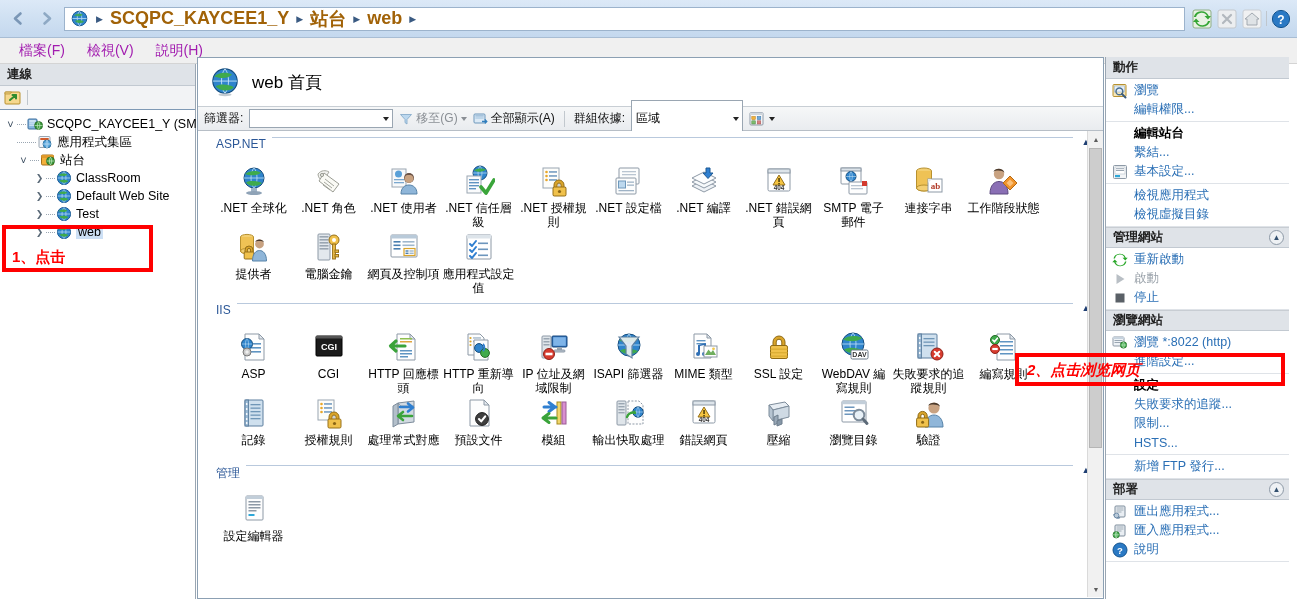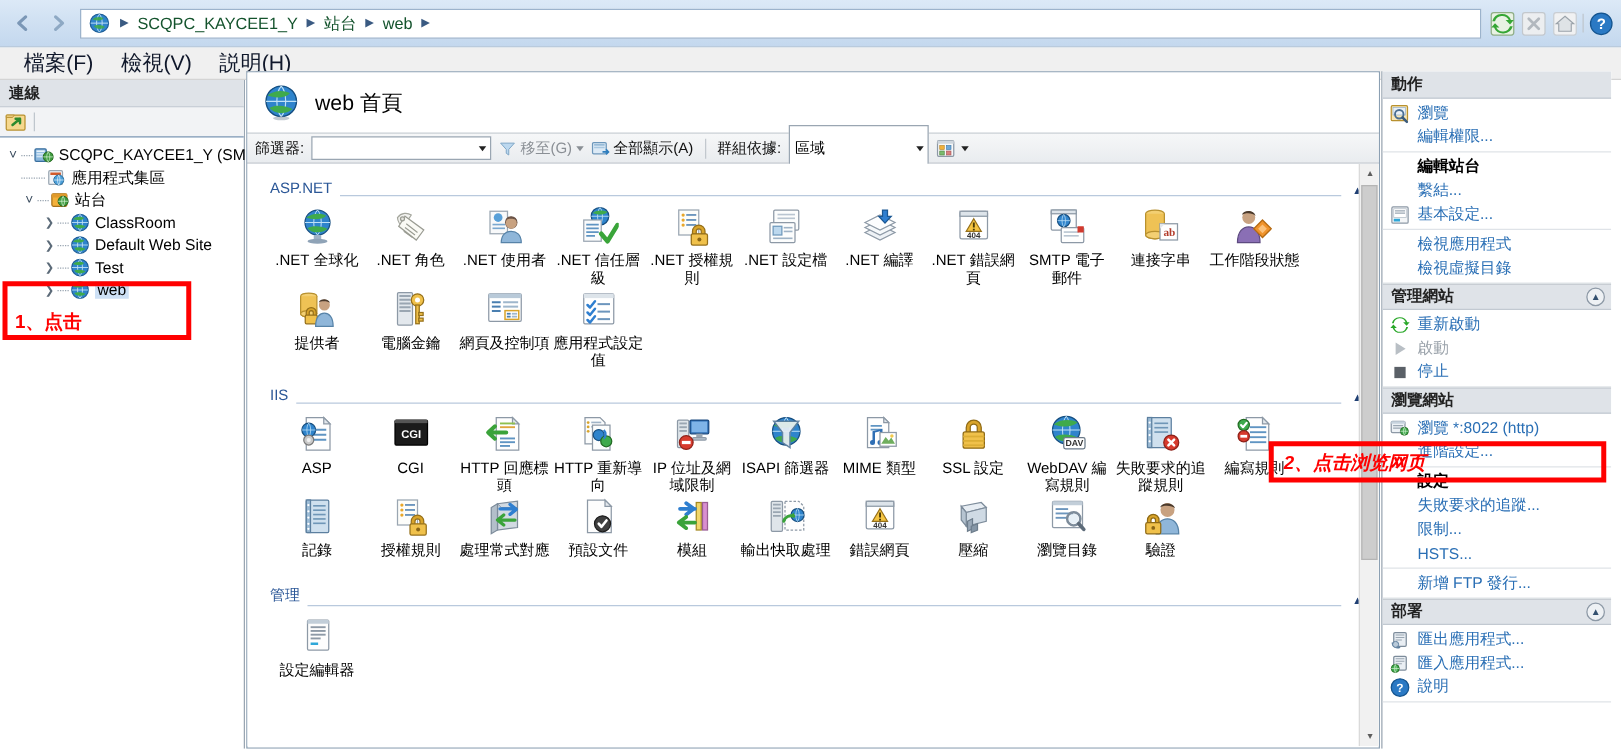--- a/index.html
+++ b/index.html
@@ -29,39 +29,40 @@
   }
   .navbtn.back { color: #7d99b8; }
   .crumbwrap {
     flex: 1; height: 24px; margin: 0 6px 0 4px;
     background: #fff; border: 1px solid #9cb3cc;
     display: flex; align-items: center; padding: 0 4px;
     overflow: hidden;
   }
   .crumb-globe { width: 17px; height: 17px; margin: 0 3px 0 2px; flex: none; }
   .crumb {
-    font-size: 13px; color: #14532d; white-space: nowrap;
+    font-size: 18px; color: #a16207; white-space: nowrap;
     padding: 1px 2px;
+    font-weight: bold;
   }
   .sep {
     color: #3a5a82; font-size: 9px; padding: 0 5px; user-select: none;
   }
   .addr-icons { display: flex; align-items: center; gap: 3px; padding-right: 5px; }
   .aibtn {
     width: 22px; height: 22px; border-radius: 3px;
     display: flex; align-items: center; justify-content: center;
   }
 
   
   .menubar {
     position: absolute; left: 0; top: 38px; width: 1297px; height: 26px;
     background: #f0f0f0; border-bottom: 1px solid #d4d4d4;
     display: flex; align-items: center; padding-left: 8px;
   }
-  .menuitem { padding: 3px 11px; font-size: 17px; color: #0f172a; }
+  .menuitem { padding: 3px 11px; font-size: 14px; color: #a21caf; }
 
   
   .leftpane {
     position: absolute; left: 0; top: 64px; width: 196px; height: 535px;
     background: #fff; border-right: 1px solid #9aa6b2;
   }
   .pane-hdr {
     height: 22px; background: #dfe3e8;
     border-bottom: 1px solid #c2c9d1;
     display: flex; align-items: center; padding-left: 7px;
@@ -113,21 +114,21 @@
   .fb-select {
     width: 112px; height: 37px; background: #fff; border: 1px solid #9aa6b2;
     display: flex; align-items: center; padding: 0 3px 0 4px; justify-content: space-between;
   }
 
   .content-scroll {
     position: relative; height: 466px; overflow: hidden; background: #fff;
   }
   .sect { padding: 0 0 0 18px; }
   .sect-hdr {
-    display: flex; align-items: flex-end; gap: 6px; height: 20px;
+    display: flex; align-items: flex-start; gap: 6px; height: 20px;
     margin-top: 6px; padding-right: 10px;
   }
   .sect-name { color: #2b5797; font-size: 12px; white-space: nowrap; }
   .sect-line { flex: 1; height: 1px; background: #b9c9dd; }
   .sect-chev { color: #1f3f73; font-size: 9px; width: 14px; text-align: center; }
 
   .icongrid { display: flex; flex-wrap: wrap; padding: 6px 0 2px 0; }
   .icell {
     width: 75px; min-height: 62px; display: flex; flex-direction: column;
     align-items: center; padding-top: 2px;

